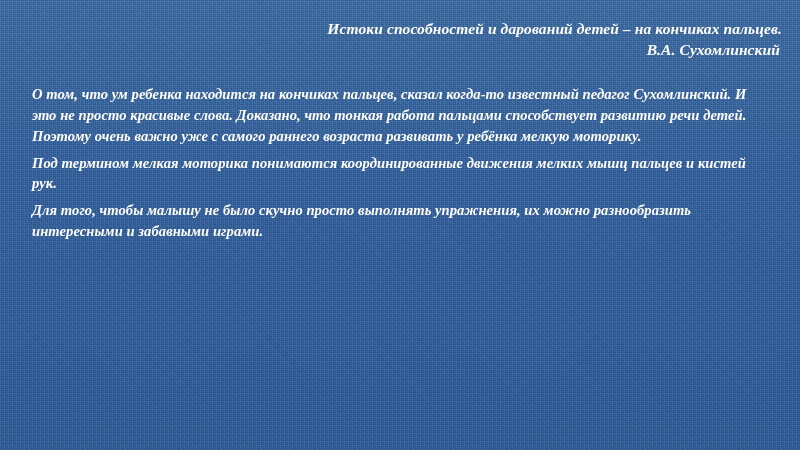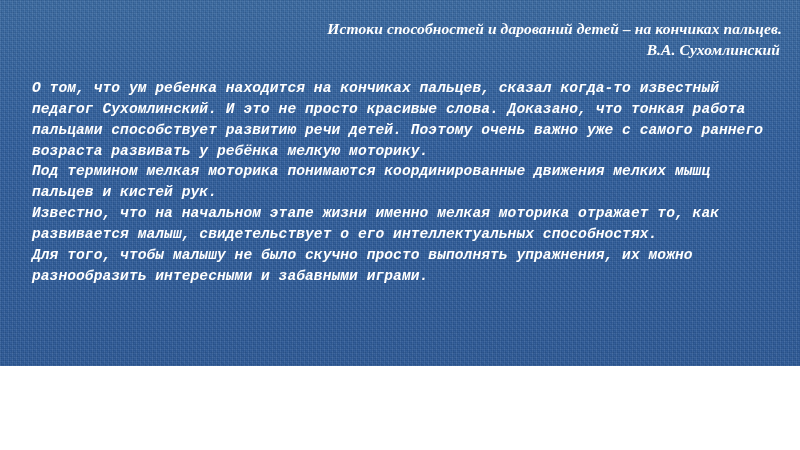--- a/index.html
+++ b/index.html
@@ -8,21 +8,21 @@
   }
   body {
     width: 800px;
     height: 450px;
     overflow: hidden;
     font-family: "Liberation Serif", serif;
   }
   .slide {
     position: relative;
     width: 800px;
-    height: 366px;
+    height: 450px;
     box-sizing: border-box;
     background-color: #2e5f9e;
     
     background-image:
       repeating-linear-gradient(0deg,
         rgba(255,255,255,0.055) 0px,
         rgba(255,255,255,0.055) 1px,
         rgba(0,0,0,0.045) 1px,
         rgba(0,0,0,0.045) 2px,
         rgba(255,255,255,0.03) 2px,
@@ -73,37 +73,35 @@
     right: 26px;
     top: 78px;
     color: #ffffff;
     font-style: italic;
     font-weight: bold;
     font-size: 14.6px;
     line-height: 1.43;
     letter-spacing: 0.05px;
   }
   .para {
-    margin: 0 0 0 0;
-    font-family: Liberation Mono, monospace;
+    margin: 6px 0 0 0;
   }
   .para.gap {
     margin-top: 17px;
   }
 </style>
 </head>
 <body>
 
 <div class="slide">
 
   <div class="title-block">
     <span class="title-line">Истоки способностей и дарований детей – на кончиках пальцев.</span>
     <span class="title-line author">В.А. Сухомлинский</span>
   </div>
 
   <div class="body-block">
     <p class="para">О том, что ум ребенка находится на кончиках пальцев, сказал когда-то известный педагог Сухомлинский. И это не просто красивые слова. Доказано, что тонкая работа пальцами способствует развитию речи детей. Поэтому очень важно уже с самого раннего возраста развивать у ребёнка мелкую моторику.</p>
     <p class="para">Под термином мелкая моторика понимаются координированные движения мелких мышц пальцев и кистей рук.</p>
-    <p class="para">Известно, что на начальном этапе жизни именно мелкая моторика отражает то, как развивается малыш, свидетельствует о его интеллектуальных способностях.</p>
     <p class="para">Для того, чтобы малышу не было скучно просто выполнять упражнения, их можно разнообразить интересными и забавными играми.</p>
   </div>
 
 </div>
 
 </body></html>

